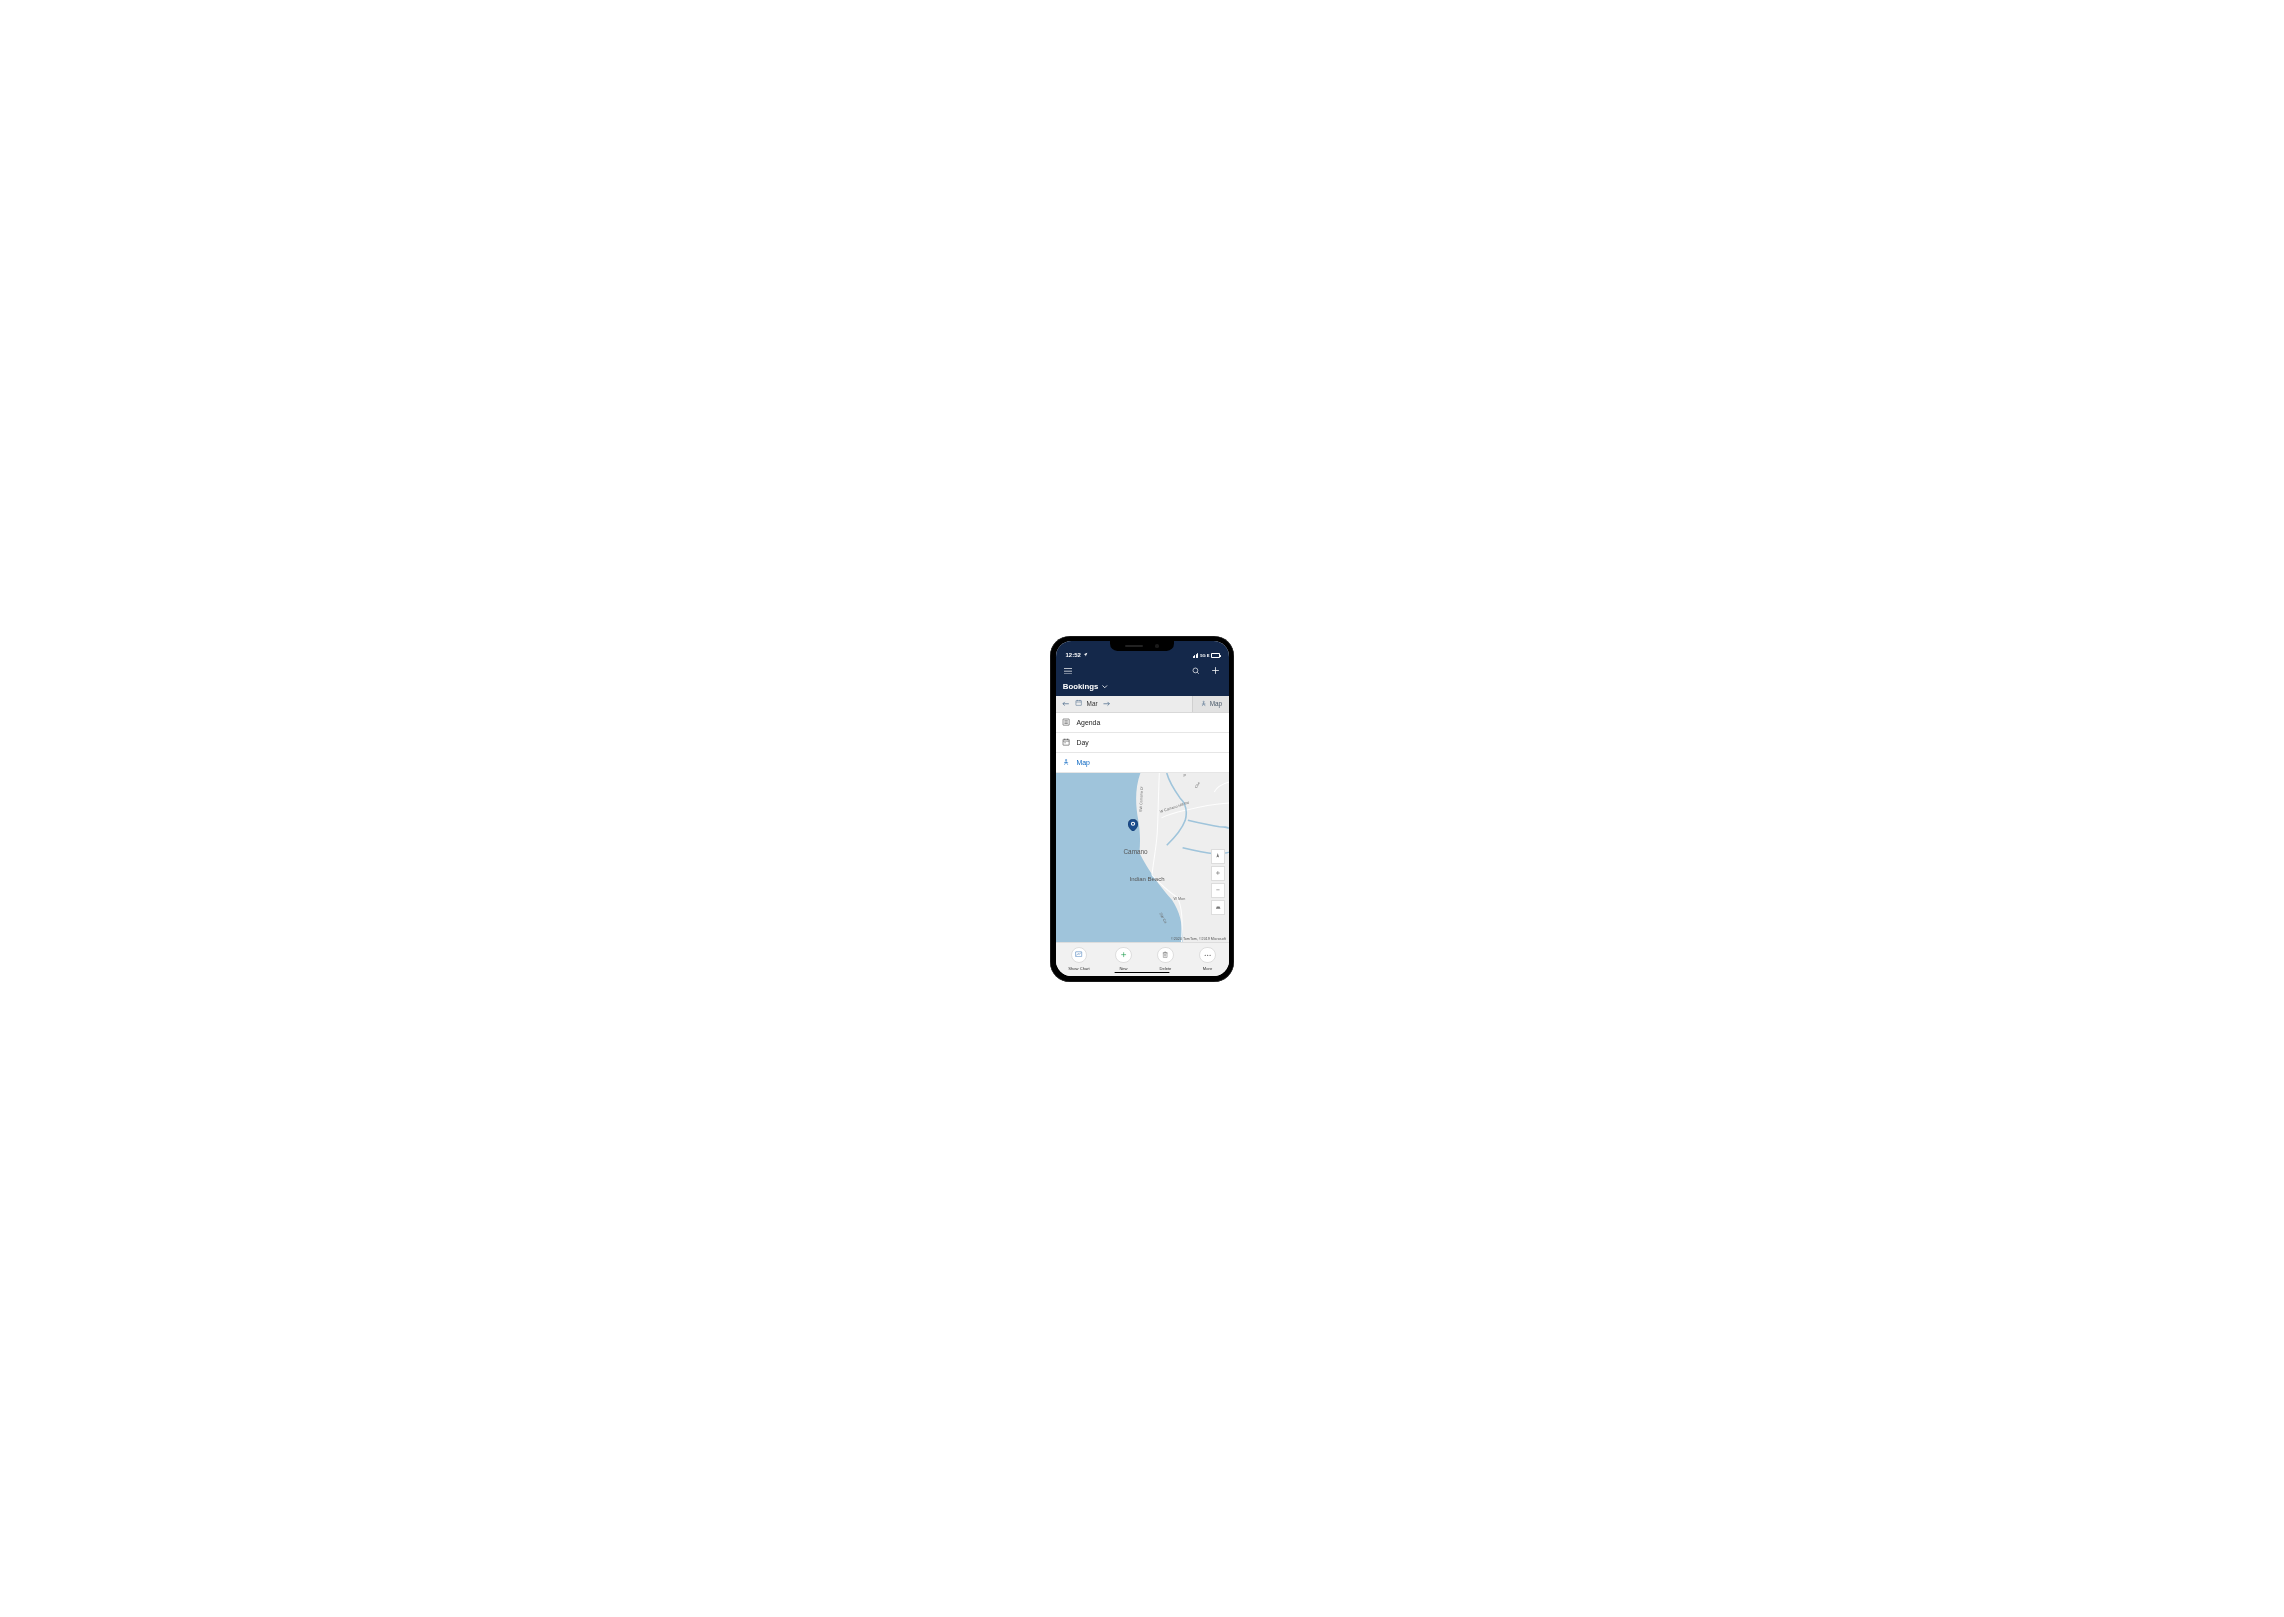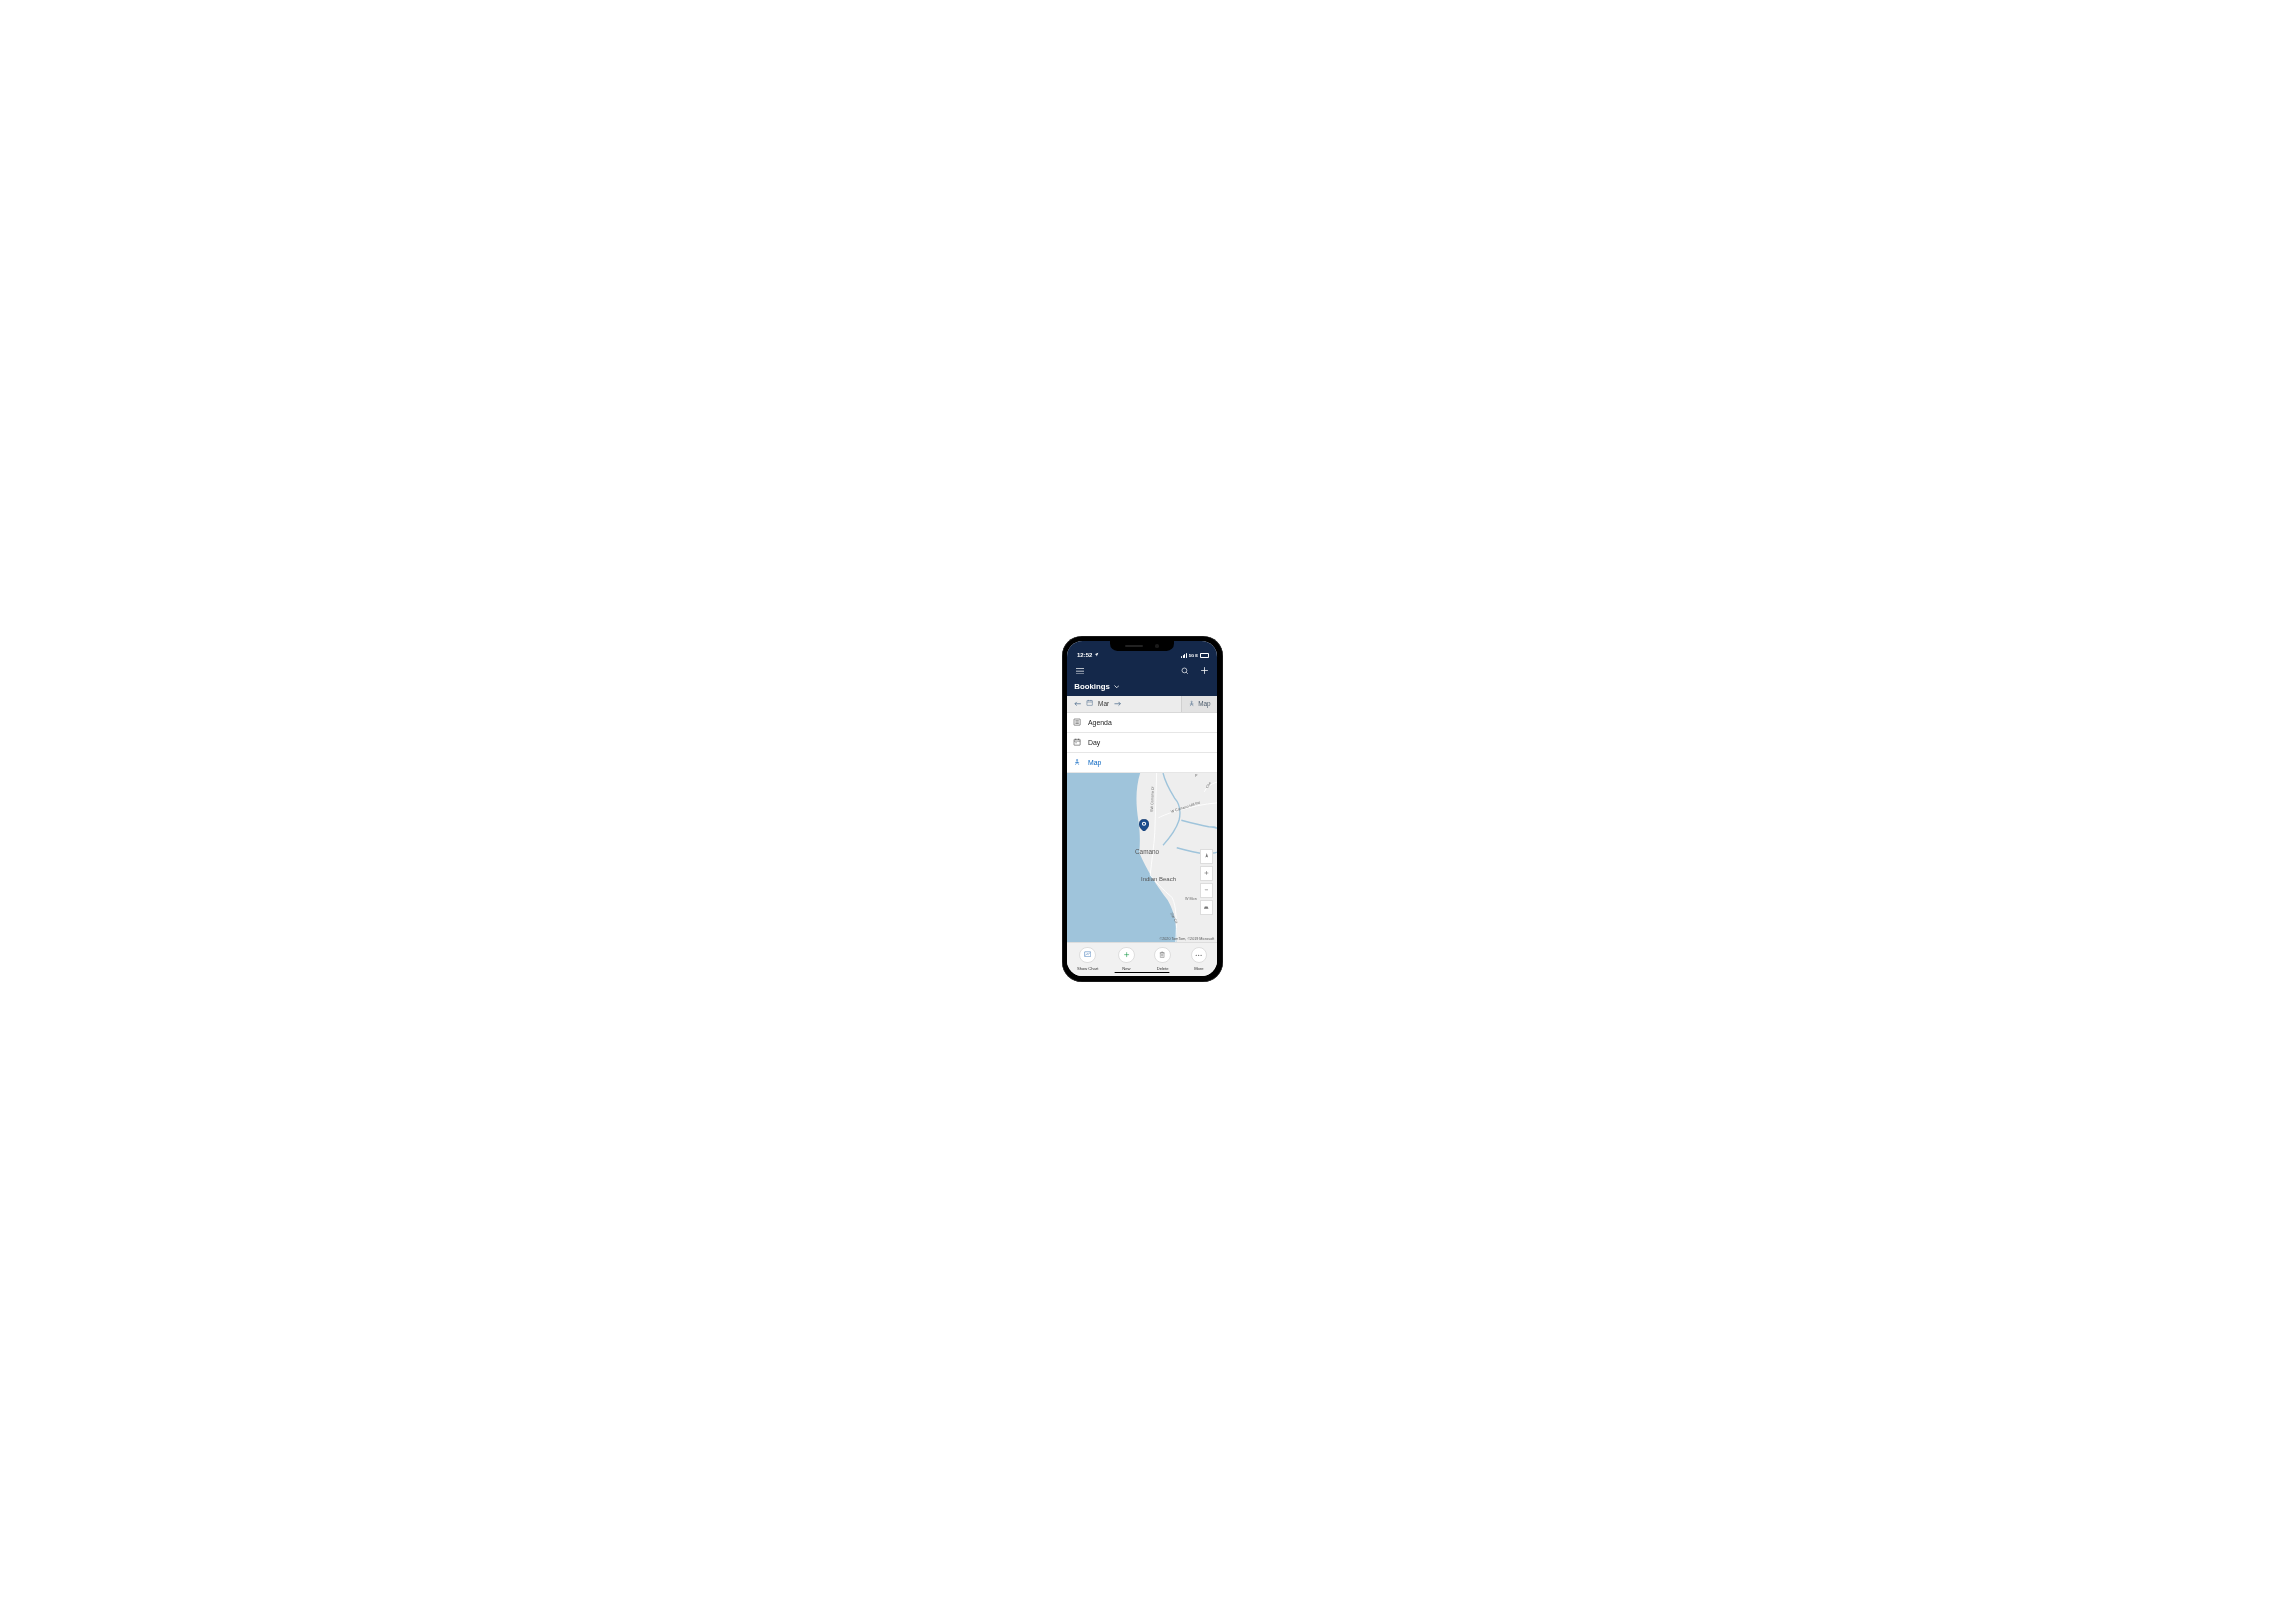--- a/index.html
+++ b/index.html
@@ -5,21 +5,21 @@
   * { box-sizing: border-box; margin: 0; padding: 0; }
   body {
     font-family: -apple-system, BlinkMacSystemFont, "Segoe UI", sans-serif;
     display: flex;
     align-items: center;
     justify-content: center;
     min-height: 100vh;
     background: #fff;
   }
   .phone-frame {
-    width: 161px;
+    width: 184px;
     height: 346px;
     background: #000;
     border-radius: 20px;
     padding: 5.5px;
     position: relative;
     box-shadow: 0 0 0 0.5px #333 inset;
   }
   .notch {
     position: absolute;
     top: 5.5px;

